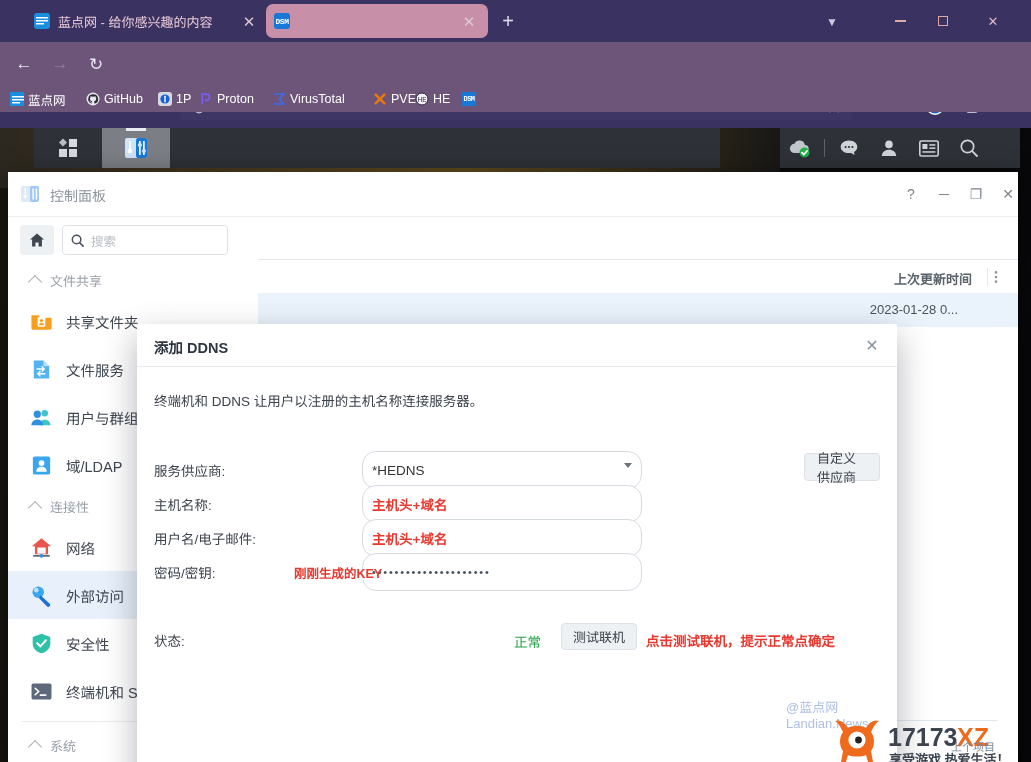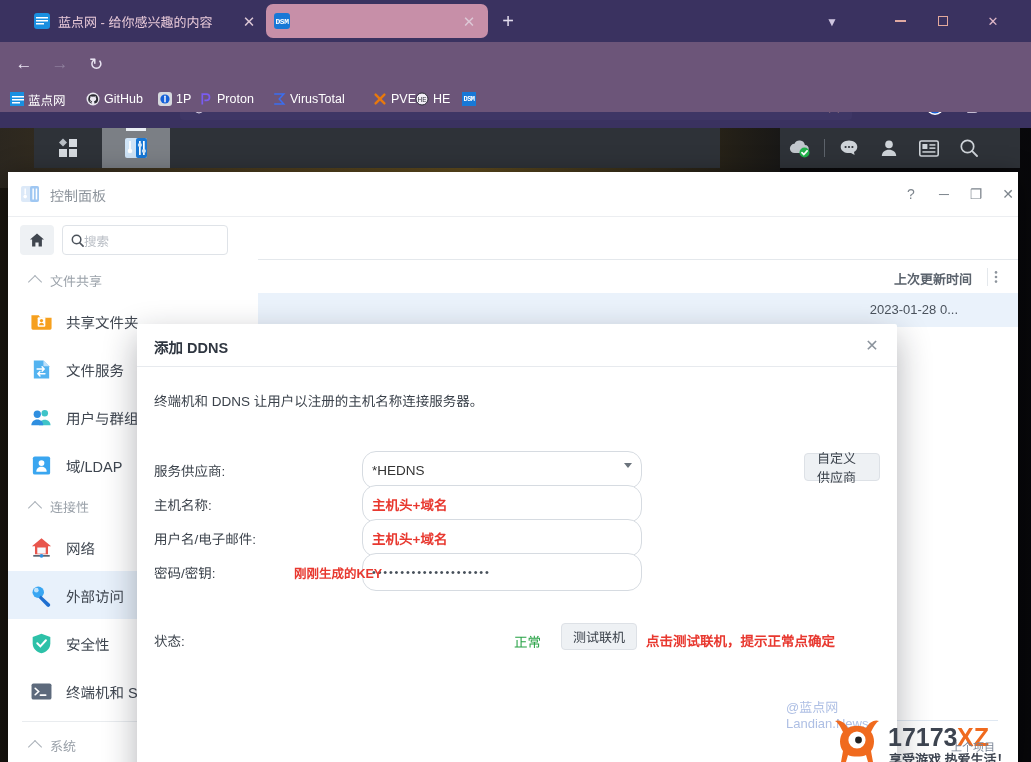--- a/index.html
+++ b/index.html
@@ -112,21 +112,21 @@
   .cpbtn{position:absolute;top:12px;width:22px;height:20px;color:#7d858d;font-size:14px;display:flex;align-items:center;justify-content:center;}
   #cp-help{left:892px;} #cp-min{left:925px;} #cp-restore{left:957px;} #cp-close{left:989px;}
   #cp-body{position:absolute;left:0;top:44px;width:1010px;height:552px;background:#fff;border-top:1px solid #eceef1;}
 
   
   #sidebar{position:absolute;left:0;top:0;width:232px;height:552px;background:#fff;border-right:1px solid #e9ecef;}
   #sb-top{height:46px;display:flex;align-items:center;padding:0 12px;gap:8px;box-sizing:border-box;}
   #home-btn{width:34px;height:30px;border-radius:4px;background:#eef1f4;display:flex;align-items:center;justify-content:center;}
   #search-box{
     flex:1;height:30px;border:1px solid #dfe3e8;border-radius:4px;display:flex;align-items:center;
-    padding:0 8px;box-sizing:border-box;background:#fff;
+    gap:7px;padding:0 8px;box-sizing:border-box;background:#fff;
   }
   #search-ph{font-size:12.5px;color:#b9bec5;}
   .sb-group{
     height:34px;display:flex;align-items:center;gap:10px;padding-left:22px;
     font-size:13px;color:#9aa1a9;box-sizing:border-box;
   }
   .caret{width:9px;height:9px;border-left:1.6px solid #a9b0b8;border-top:1.6px solid #a9b0b8;transform:rotate(45deg);margin-top:3px;}
   .sb-item{
     height:48px;display:flex;align-items:center;gap:13px;padding-left:22px;
     font-size:14.5px;color:#3f4650;box-sizing:border-box;

